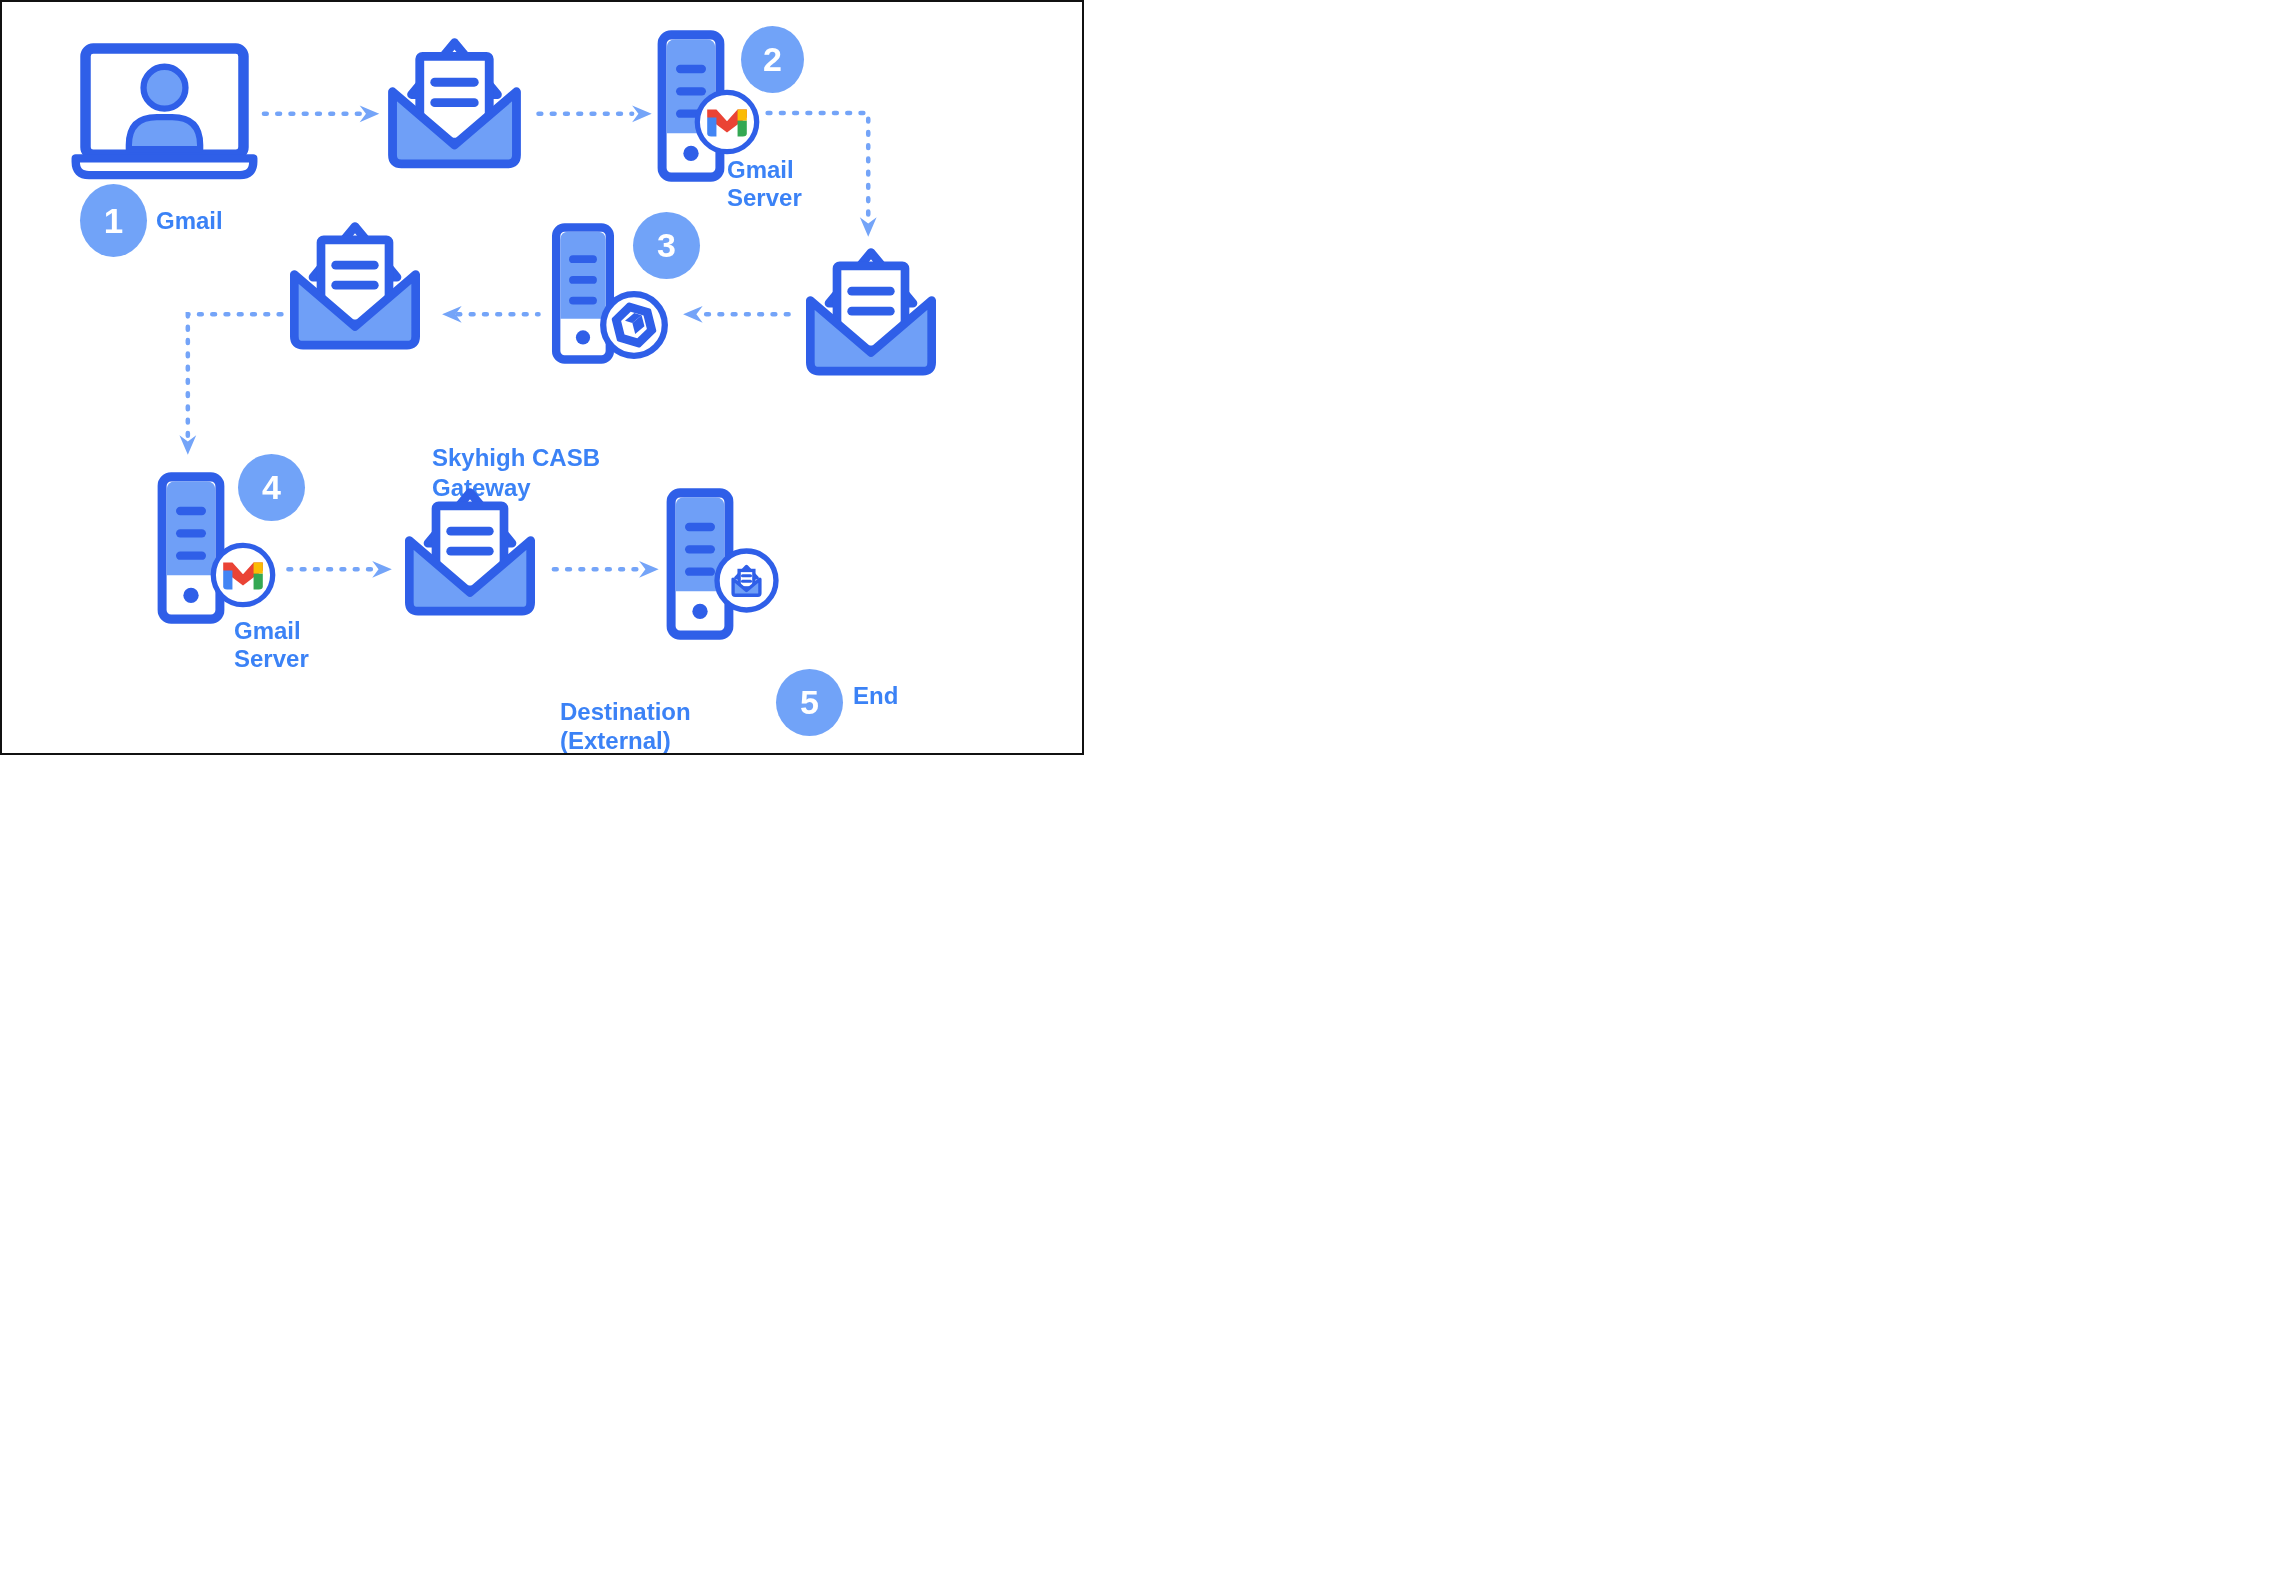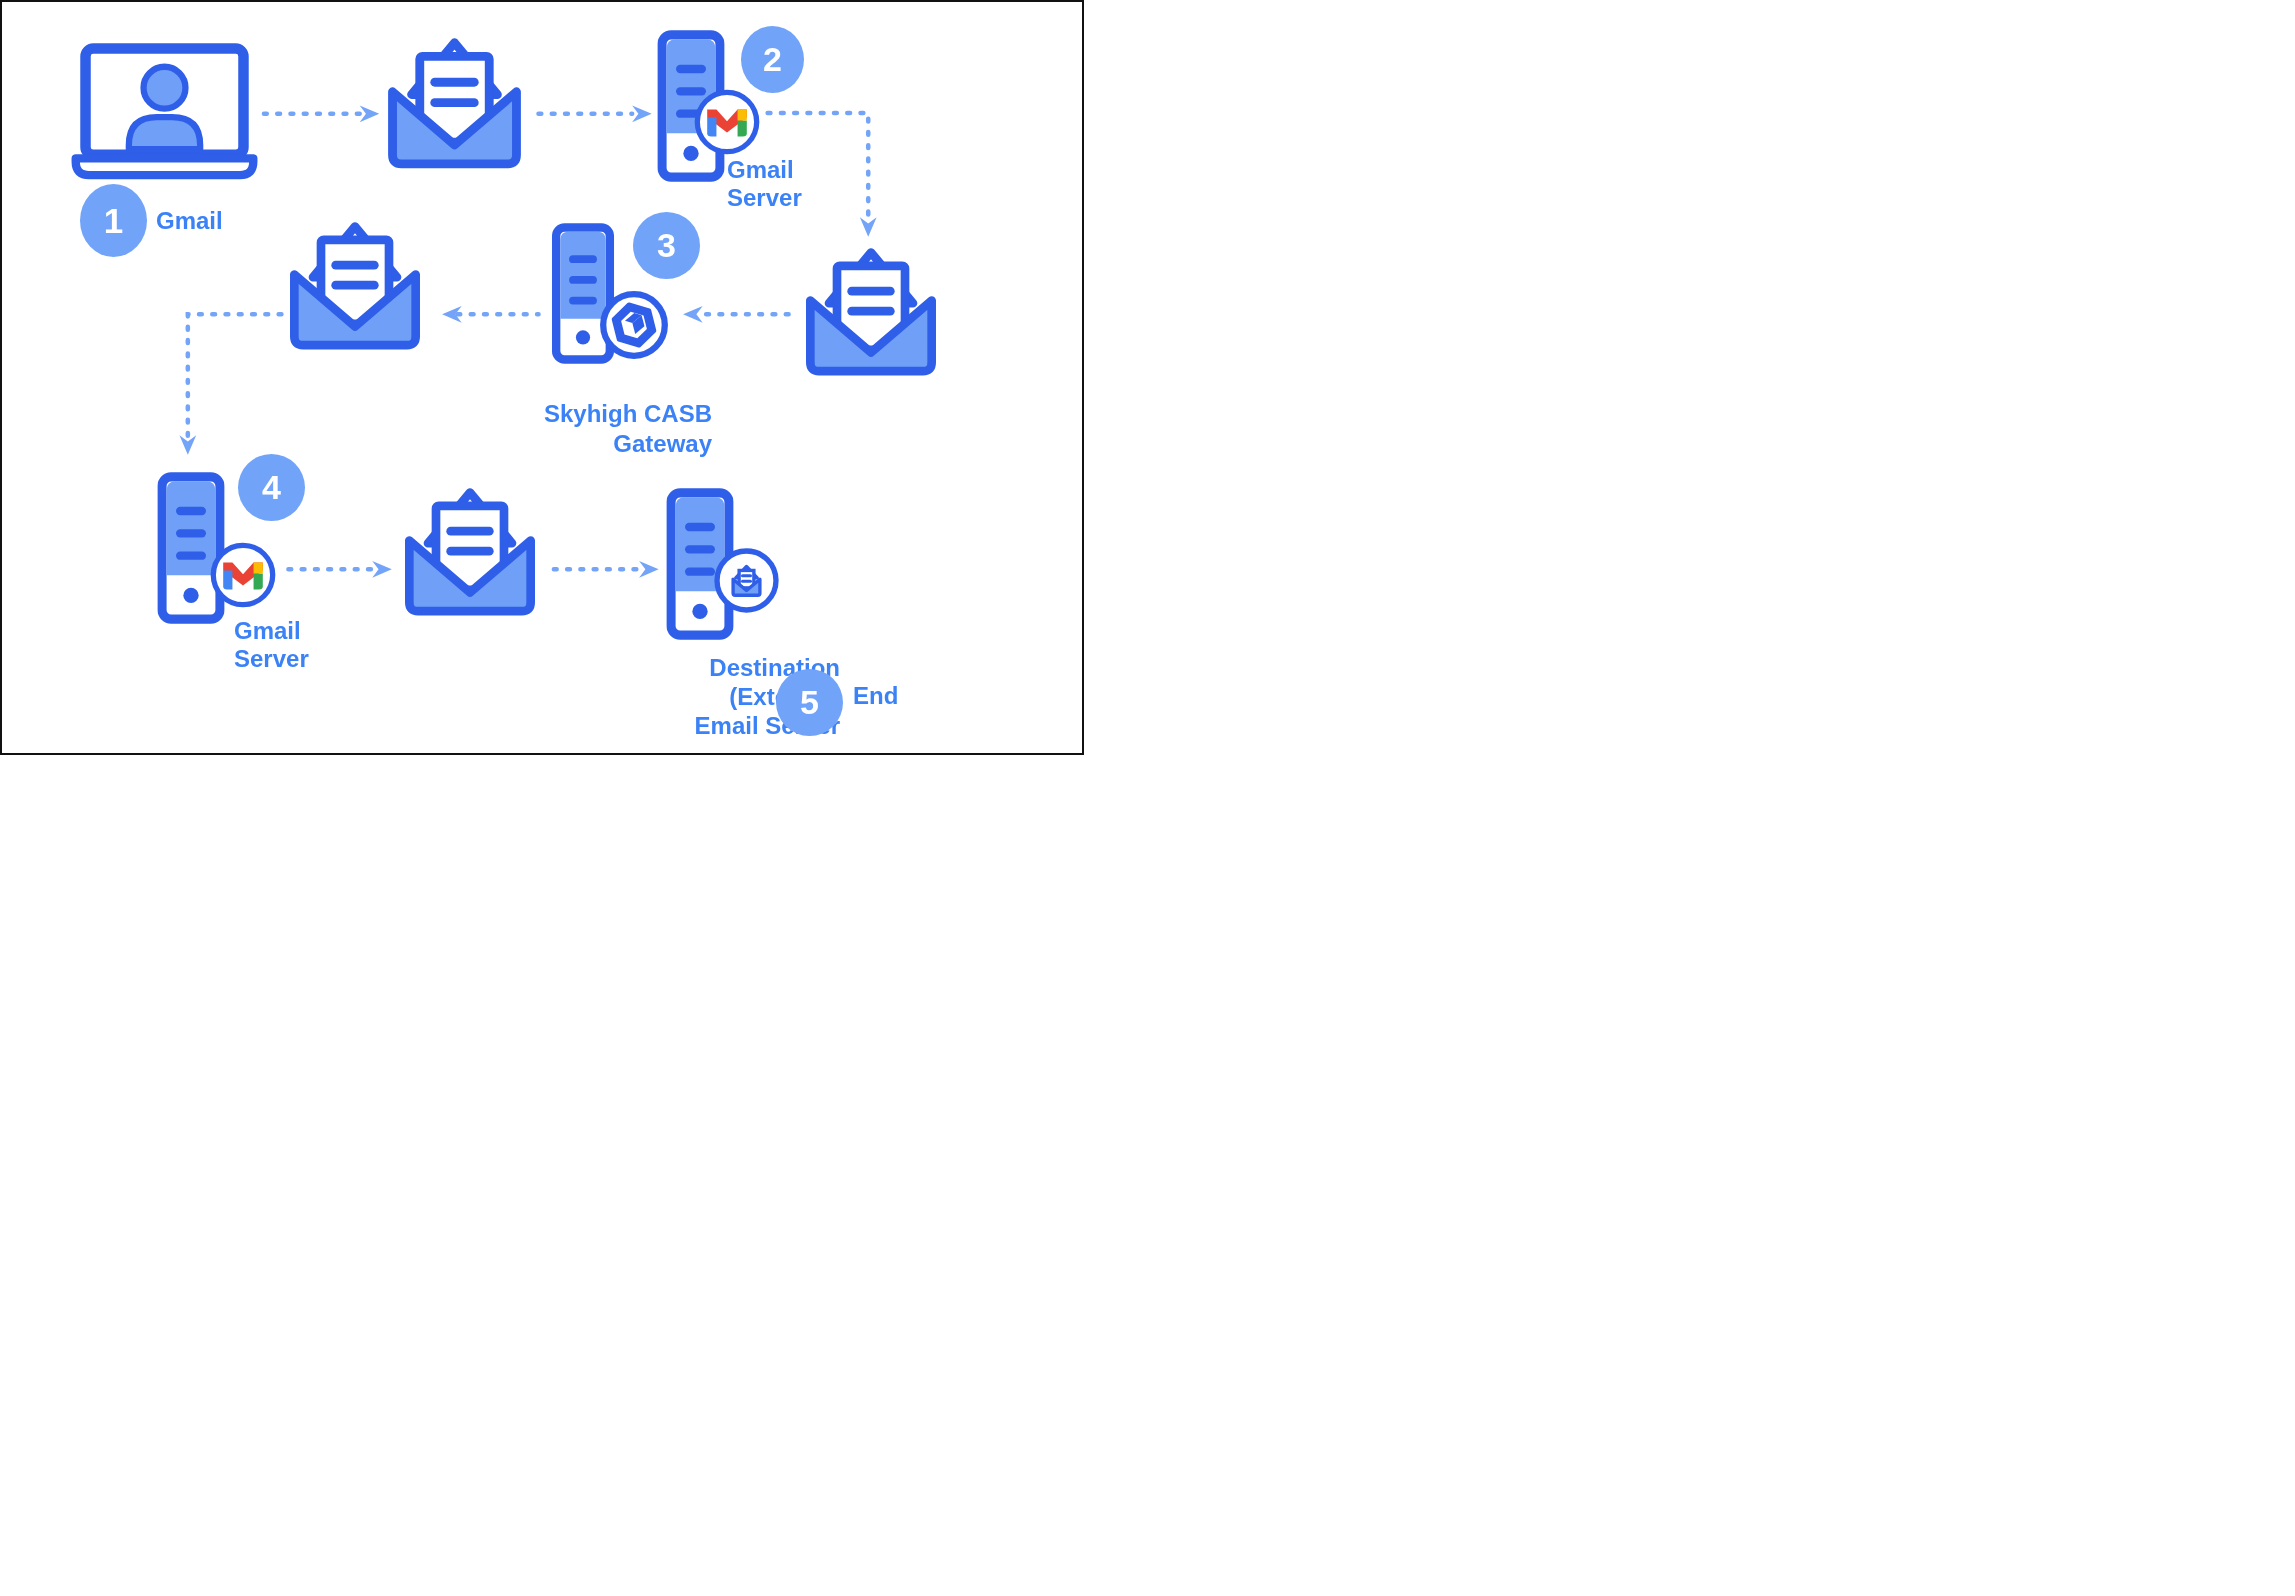--- a/index.html
+++ b/index.html
@@ -24,21 +24,21 @@
   }
   .lbl{
     position:absolute;
     color:#3b82f6;
     font-weight:bold;
     font-size:24px;
     line-height:28px;
     white-space:pre-line;
     letter-spacing:0px;
   }
-  .lbl.center{text-align:right;line-height:30px;}
+  .lbl.center{text-align:left;line-height:30px;margin-top:44px;}
   .defs{position:absolute;width:0;height:0;overflow:hidden;}
 </style>
 </head>
 <body>
 
 <div class="canvas">
 
   <svg class="defs" aria-hidden="true">
     <defs>
       <symbol id="sym-envelope" viewBox="0 0 210 205">

